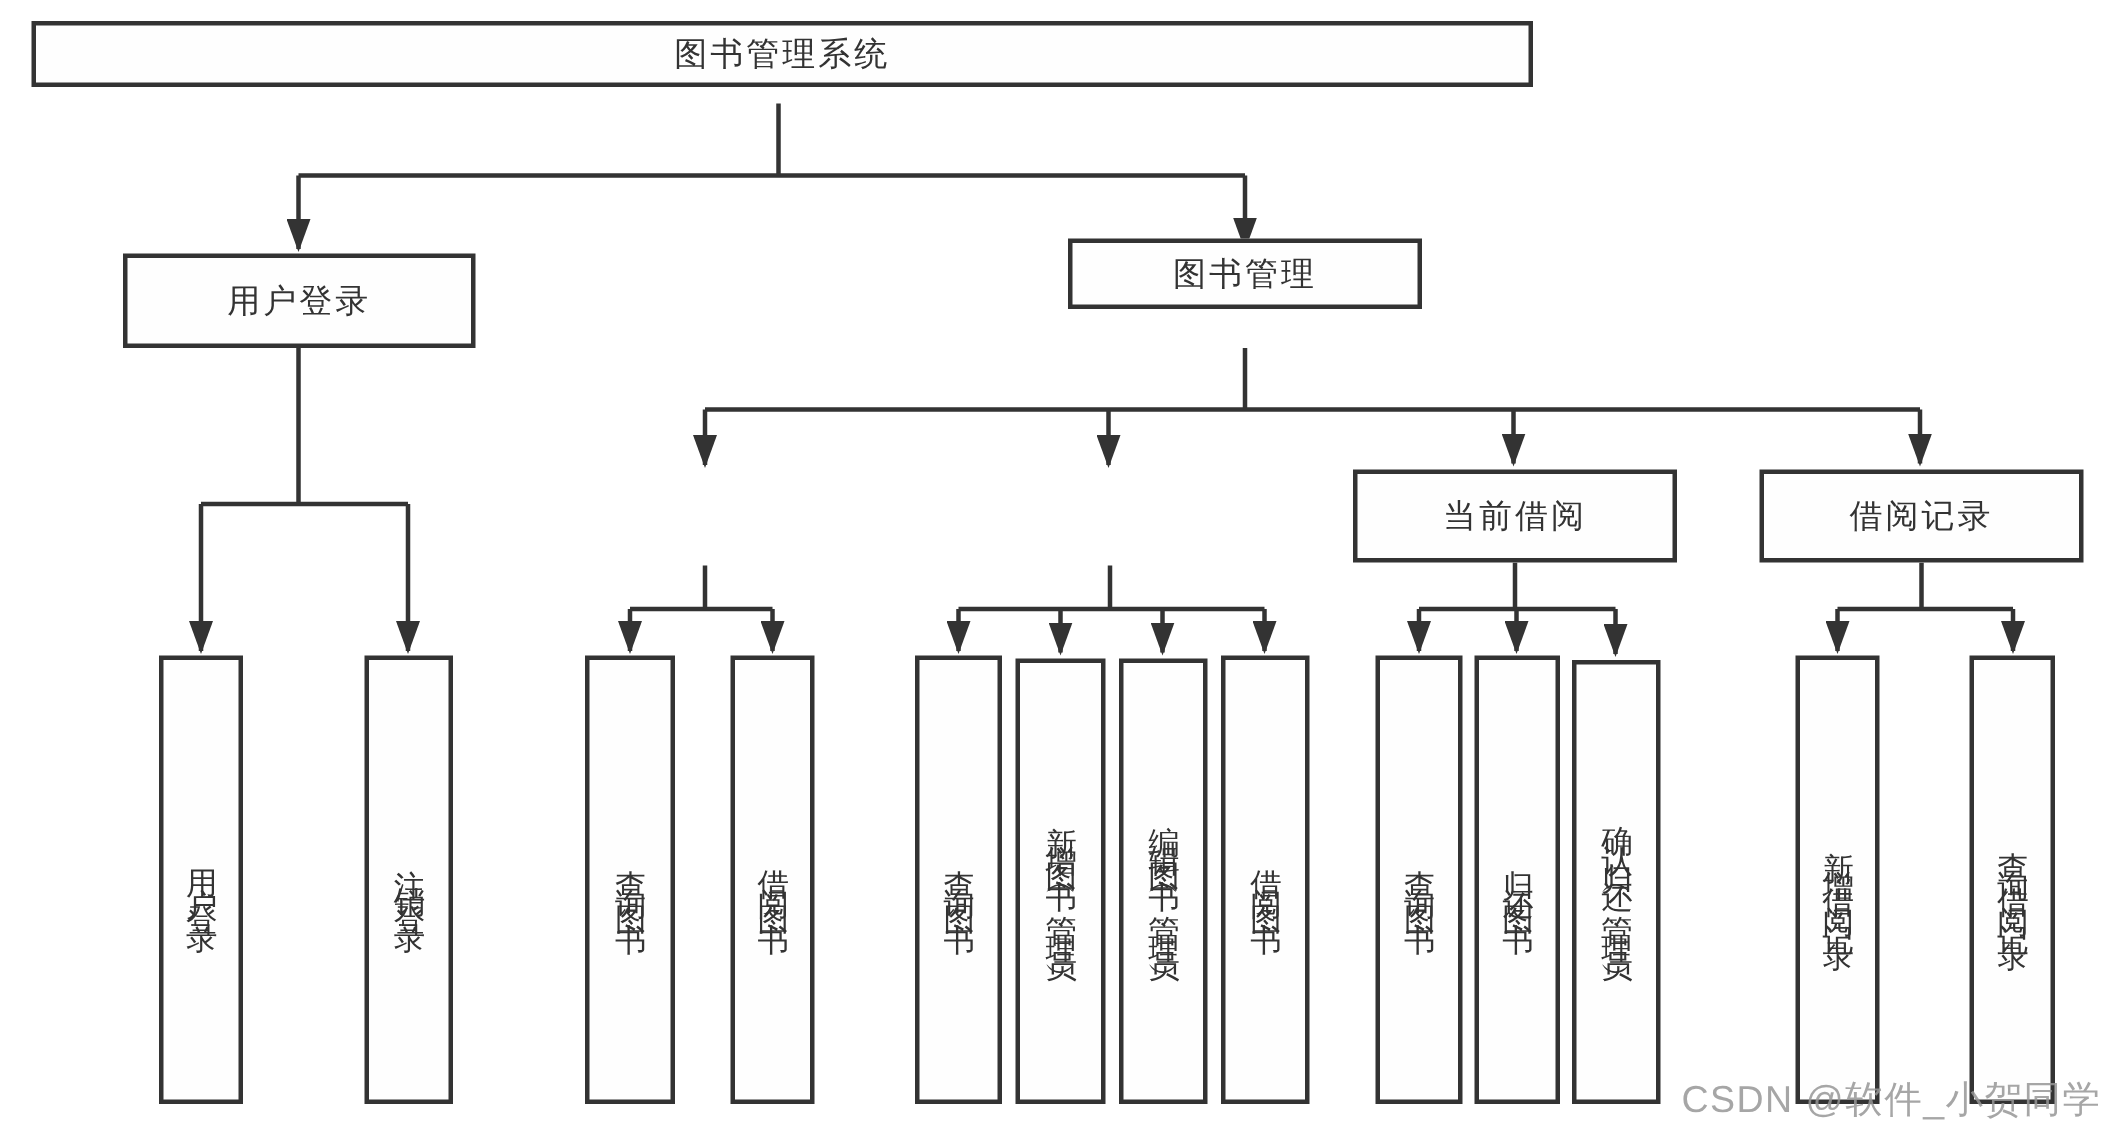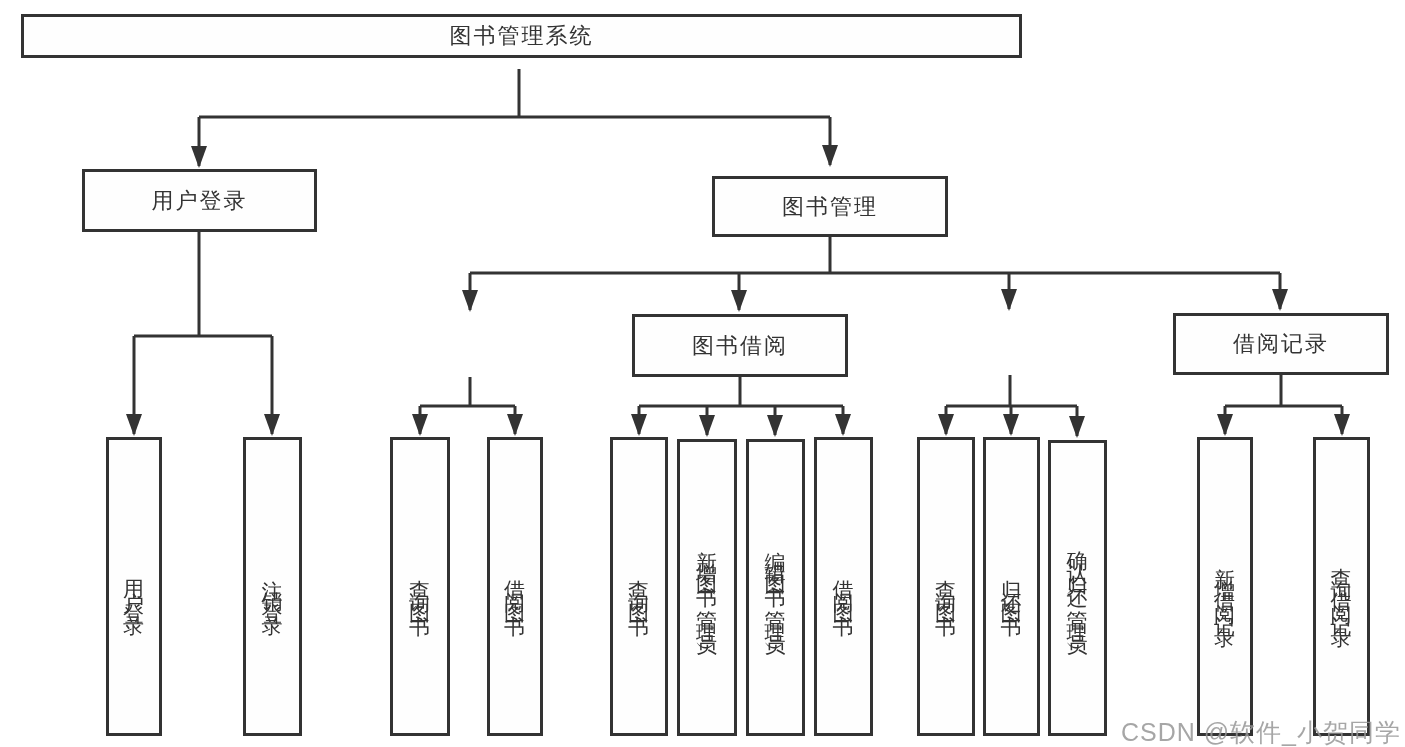--- a/index.html
+++ b/index.html
@@ -96,23 +96,23 @@
 
       <path d="M1281,375 V406 M1225,406 H1342"></path>
       <path d="M1225,406 V434" marker-end="url(#arrow)"></path>
       <path d="M1342,406 V434" marker-end="url(#arrow)"></path>
     </g>
   </svg>
 
   <div class="node" style="left:21px; top:14px; width:1001px; height:44px;">图书管理系统</div>
 
   <div class="node" style="left:82px; top:169px; width:235px; height:63px;">用户登录</div>
-  <div class="node" style="left:712px; top:176px; width:236px; height:61px;">图书管理</div>
+  <div class="node" style="left:712px; top:159px; width:236px; height:47px;">图书管理</div>
 
-  <div class="node" style="left:632px; top:314px; width:216px; height:63px;">图书借阅</div>
+  <div class="node" style="left:902px; top:313px; width:216px; height:62px;">当前借阅</div>
   <div class="node" style="left:1173px; top:313px; width:216px; height:62px;">借阅记录</div>
 
   <div class="vnode" style="left:106px; top:437px; width:56px; height:299px;">用户登录</div>
   <div class="vnode" style="left:243px; top:437px; width:59px; height:299px;">注销登录</div>
 
   <div class="vnode" style="left:390px; top:437px; width:60px; height:299px;">查询图书</div>
   <div class="vnode" style="left:487px; top:437px; width:56px; height:299px;">借阅图书</div>
 
   <div class="vnode" style="left:610px; top:437px; width:58px; height:299px;">查询图书</div>
   <div class="vnode" style="left:677px; top:439px; width:60px; height:297px;">新增图书（管理员）</div>

